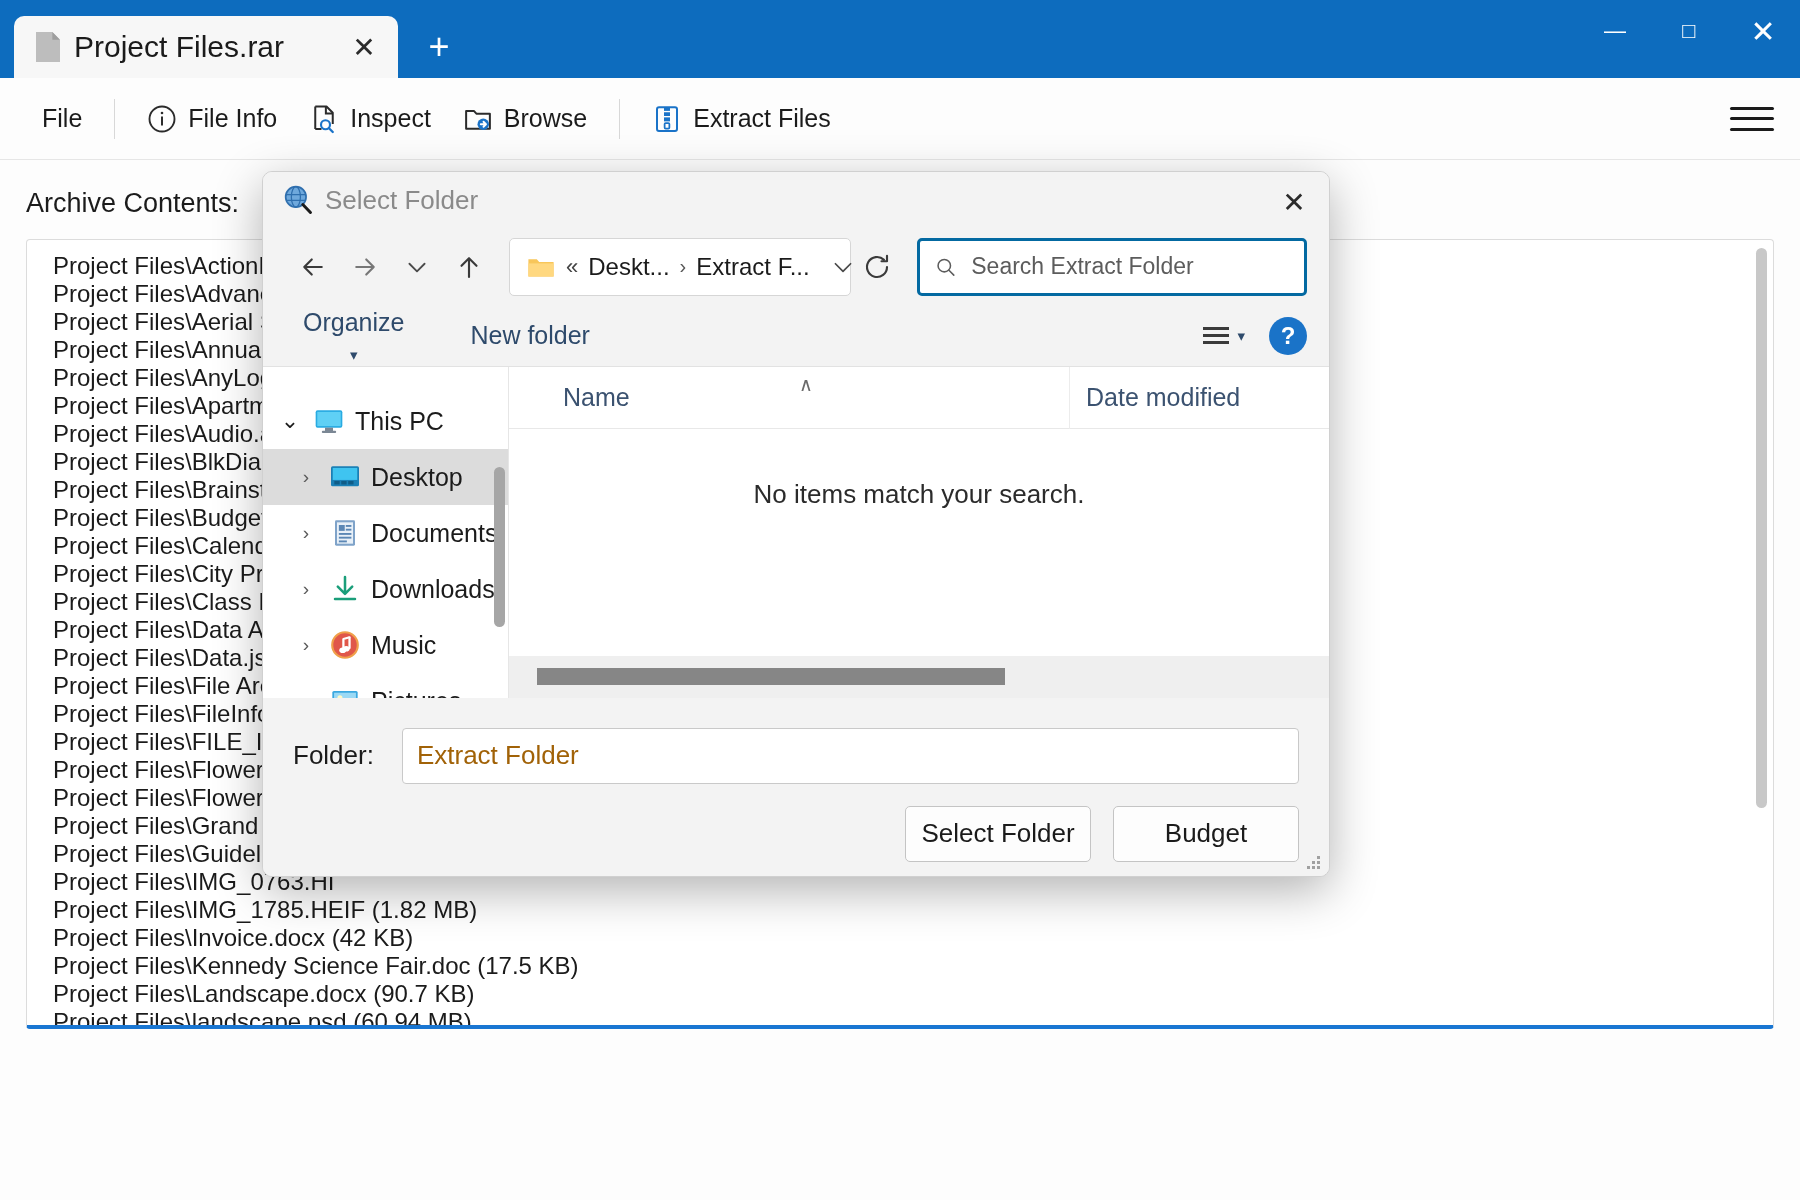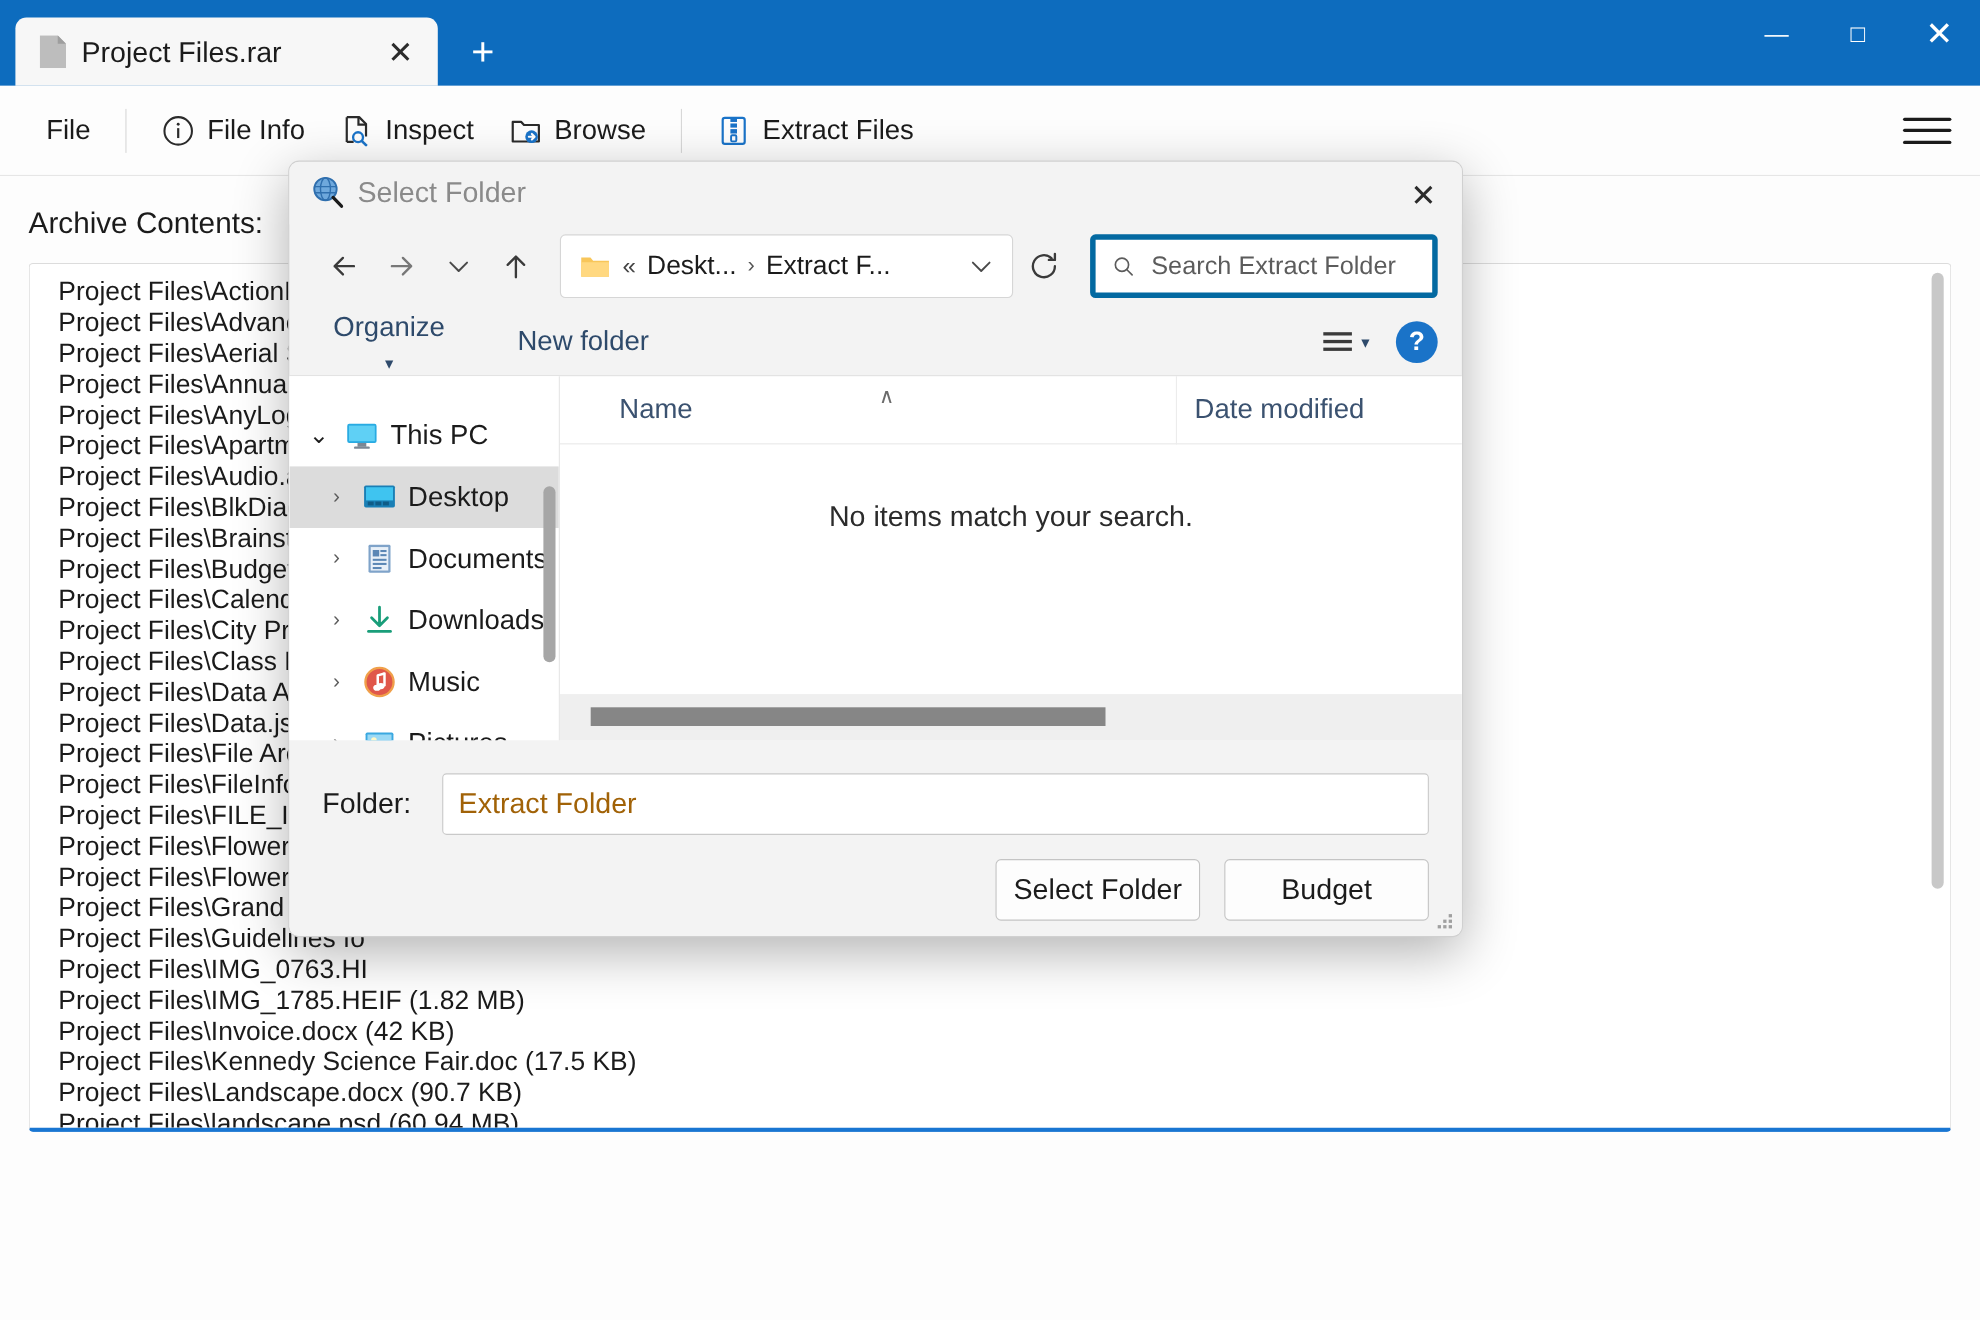--- a/index.html
+++ b/index.html
@@ -42,21 +42,21 @@
     background: #bdbdbd;
     clip-path: polygon(0 0, 68% 0, 100% 26%, 100% 100%, 0 100%);
   }
   .tab-file-icon .fold {
     position: absolute; right: 0; top: 0; width: 32%; height: 26%;
     background: #9e9e9e;
     clip-path: polygon(0 0, 100% 100%, 0 100%);
   }
   .tab-title {
     flex: 1 1 auto;
-    font-size: 26px;
+    font-size: 30px;
     color: #1b1b1b;
     white-space: nowrap;
     overflow: hidden;
   }
   .tab-close {
     width: 40px; height: 40px;
     display: flex; align-items: center; justify-content: center;
     font-size: 28px; color: #2b2b2b; font-weight: 300;
     border-radius: 5px;
   }
@@ -136,21 +136,21 @@
   }
   .list-scrollbar .thumb {
     position: absolute; top: 0; left: 0;
     width: 11px; height: 560px;
     background: #c8c8c8; border-radius: 6px;
   }
 
   
   .dialog {
     position: absolute;
-    left: 262px; top: 146px;
+    left: 262px; top: 171px;
     width: 1068px; height: 706px;
     background: #f3f3f3;
     border: 1px solid #d0d0d0;
     border-radius: 10px;
     box-shadow: 0 14px 48px rgba(0,0,0,0.30);
     display: flex;
     flex-direction: column;
     overflow: hidden;
   }
   .dlg-titlebar {
@@ -194,24 +194,24 @@
     min-width: 0;
   }
   .addr-folder-icon { width: 30px; height: 24px; flex:0 0 auto; }
   .crumb-sep-dbl { font-size: 22px; color: #444; }
   .crumb { font-size: 24px; color: #1b1b1b; white-space: nowrap; }
   .crumb-chev { font-size: 20px; color: #555; }
   .addr-spacer { flex: 1 1 auto; }
   .addr-dd { width: 44px; height: 44px; display:flex;align-items:center;justify-content:center; }
   .refresh-btn { width: 52px; height: 52px; display:flex;align-items:center;justify-content:center; margin-left:2px; }
   .search-box {
-    width: 316px; height: 58px;
+    width: 390px; height: 58px;
     margin-left: 16px;
     background: #ffffff;
-    border: 5px solid #0369a1;
+    border: 3px solid #0369a1;
     border-radius: 5px;
     display: flex; align-items: center;
     padding: 0 14px;
     gap: 14px;
     flex: 0 0 auto;
   }
   .search-box input {
     border: none; outline: none;
     font-family: "Liberation Sans", sans-serif;
     font-size: 23px; color: #5c5c5c;

